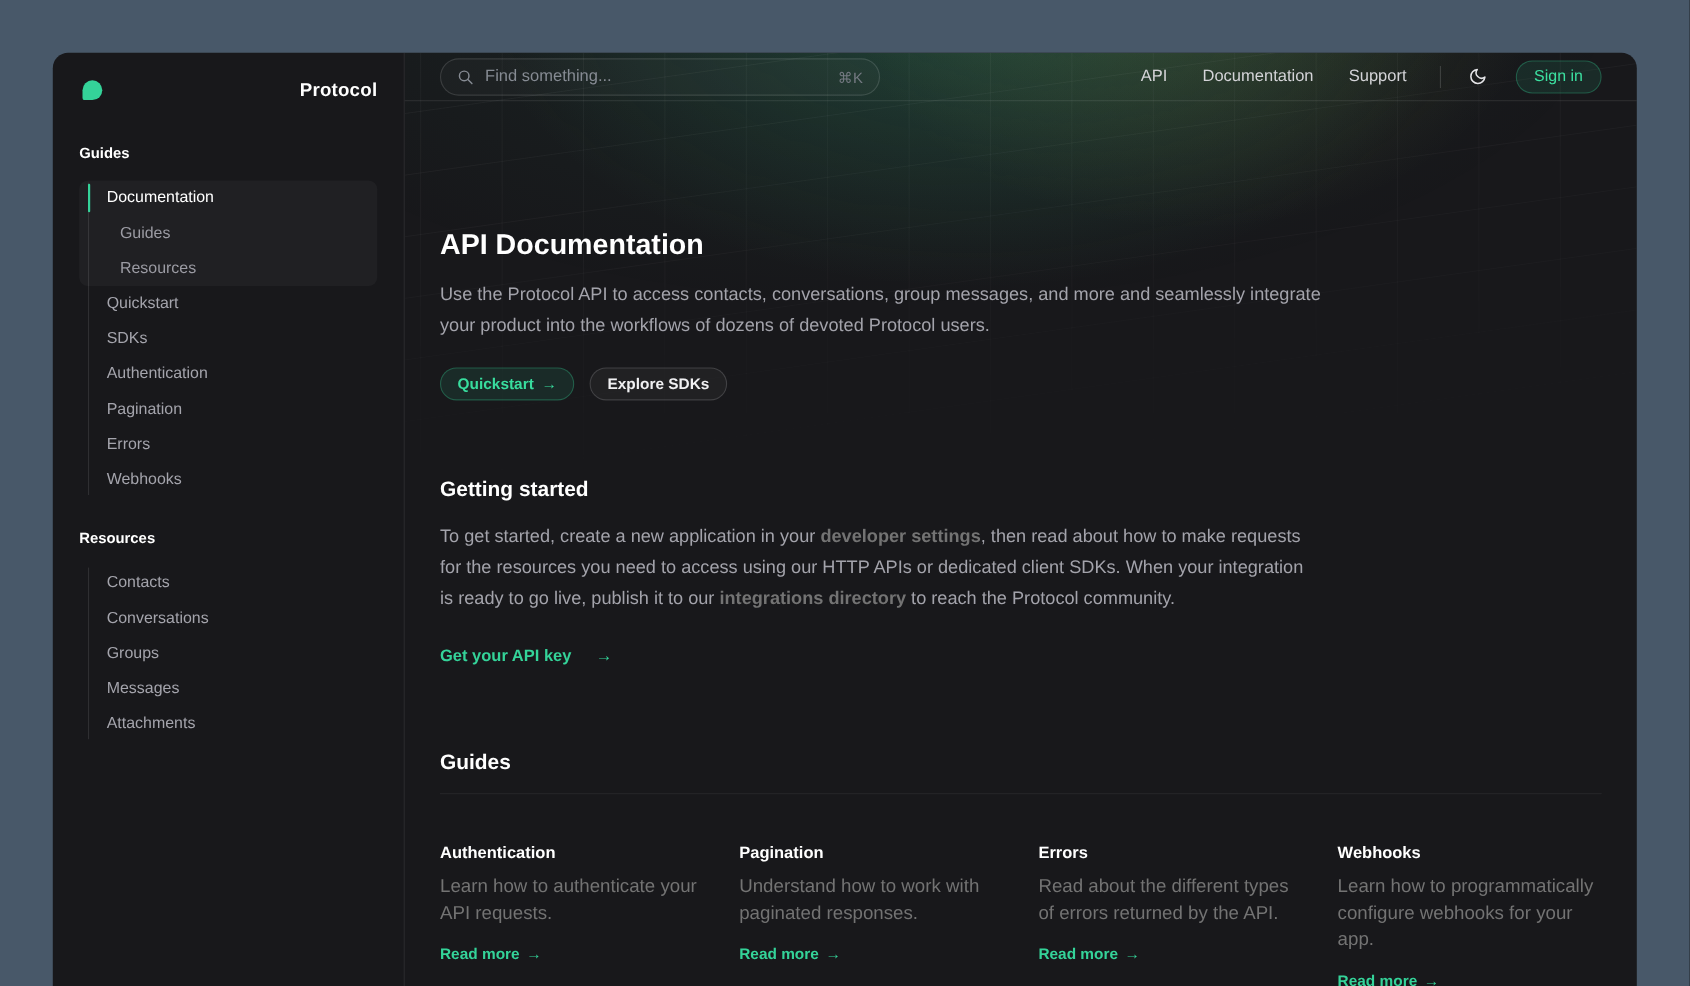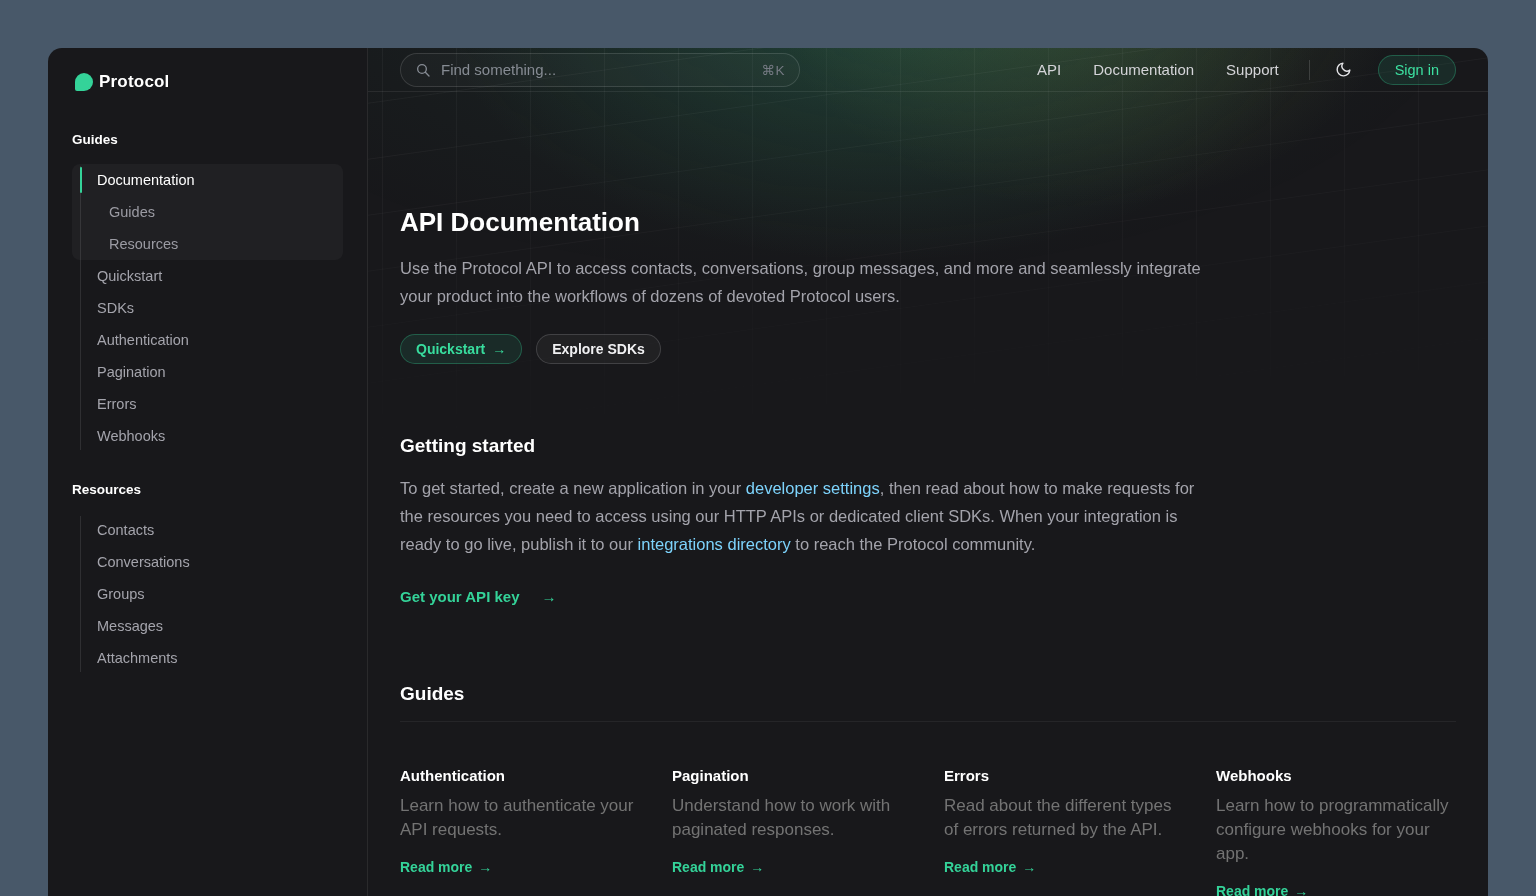--- a/index.html
+++ b/index.html
@@ -16,21 +16,21 @@
     border-radius: 14px;
     overflow: hidden;
     display: flex;
   }
   
   .sidebar {
     width: 320px; flex-shrink: 0;
     border-right: 1px solid rgba(255,255,255,0.08);
     padding: 20px 24px 0 24px;
   }
-  .logo-row { display: flex; align-items: center; gap: 3px; height: 28px; cursor: pointer; }
+  .logo-row { display: flex; align-items: center; gap: 3px; height: 28px; cursor: pointer; justify-content: space-between; }
   .logo-mark { width: 24px; height: 24px; display: block; }
   .logo-text { color: #ffffff; font-size: 17px; font-weight: 700; letter-spacing: 0.2px; }
   .side-heading { font-size: 13.5px; line-height: 16px; font-weight: 700; color: #ffffff; }
   .side-heading.first { margin-top: 36px; }
   .side-heading.second { margin-top: 30px; }
   .nav-list { margin-top: 16px; position: relative; }
   .nav-rail {
     position: absolute; left: 8px; top: 2px; bottom: 2px; width: 1px;
     background: rgba(255,255,255,0.10);
   }
@@ -122,21 +122,21 @@
     color: #f0f0f2;
     background: rgba(255,255,255,0.04);
     border: 1px solid rgba(255,255,255,0.15);
   }
   .section-gs { margin-top: 70px; }
   .section-heading { color: #ffffff; font-size: 19px; line-height: 24px; font-weight: 700; }
   .gs-body {
     margin-top: 16px; max-width: 800px;
     color: #a3a3ab; font-size: 16.5px; line-height: 28px;
   }
-  .inline-link { color: #7dd3fc; font-weight: 400; cursor: pointer; }
+  .inline-link { color: #737373; font-weight: 700; cursor: pointer; }
   .cta-link {
     margin-top: 30px; display: inline-flex; align-items: center; gap: 22px;
     color: #34d399; font-size: 15px; font-weight: 600; cursor: pointer;
   }
   .section-guides { margin-top: 76px; }
   .h-divider { margin-top: 15px; height: 1px; background: rgba(255,255,255,0.06); }
   .cards { margin-top: 45px; display: grid; grid-template-columns: repeat(4, 1fr); gap: 32px; }
   .card-title { color: #ffffff; font-size: 15px; font-weight: 700; }
   .card-desc { margin-top: 10px; color: #737373; font-size: 17px; line-height: 24px; }
   .read-more {

